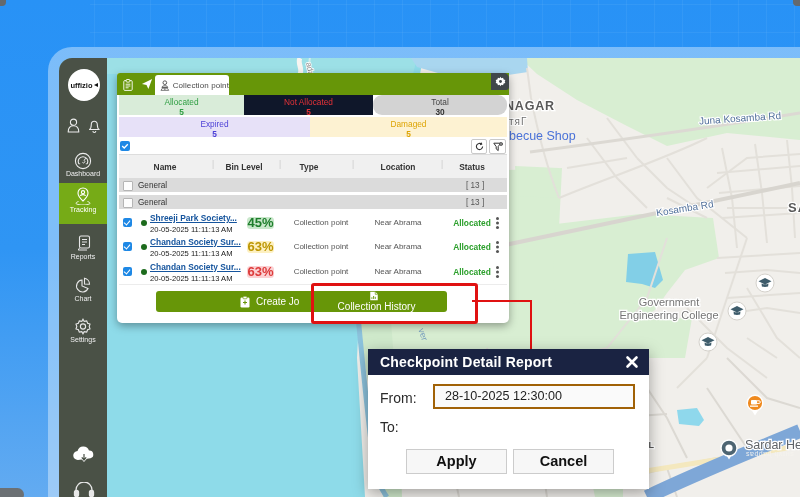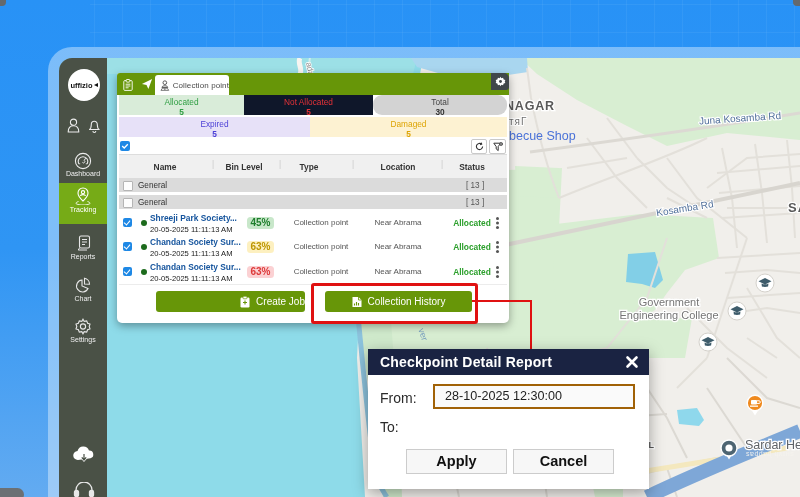--- a/index.html
+++ b/index.html
@@ -27,23 +27,23 @@
          border-radius:3px 5px 5px 5px;box-shadow:0 3px 8px rgba(0,0,0,0.35);}
   
   .modal{position:absolute;left:368px;top:349px;width:281px;height:140px;background:#fff;
          box-shadow:0 4px 14px rgba(0,0,0,0.35);}
   .mhead{height:26px;background:#1a2342;color:#fff;display:flex;align-items:center;}
   .drow{position:absolute;left:2px;width:388px;height:25px;background:#fff;border-bottom:1px solid #ececec;}
   .drow .cbx{position:absolute;left:4px;top:8px;width:9px;height:9px;background:#1e88e5;border-radius:2px;}
   .drow .cbx::after{content:"";position:absolute;left:2.4px;top:0.8px;width:3px;height:5px;border:solid #fff;border-width:0 1.4px 1.4px 0;transform:rotate(40deg);}
   .drow .dot{position:absolute;left:22px;top:9.5px;width:6px;height:6px;background:#1d6b1d;border-radius:50%;}
   .drow .nm{position:absolute;left:31px;top:2.5px;}
-  .drow .l1{font-size:8.4px;font-weight:bold;color:#15549d;}
+  .drow .l1{font-size:8.4px;font-weight:bold;color:#15549d;text-decoration:underline;}
   .drow .l2{font-size:7.6px;color:#1a1a1a;margin-top:2px;}
-  .badge{position:absolute;left:128px;top:6.5px;width:27px;height:12px;border-radius:3.5px;font-size:10px;font-weight:bold;text-align:center;line-height:12px;}
+  .badge{position:absolute;left:128px;top:6.5px;width:27px;height:12px;border-radius:3.5px;font-size:13px;font-weight:bold;text-align:center;line-height:12px;}
   .typ{position:absolute;left:172px;top:8px;width:60px;text-align:center;font-size:8px;color:#555;}
   .loc{position:absolute;left:249px;top:8px;width:60px;text-align:center;font-size:8px;color:#555;}
   .sts{position:absolute;left:328px;top:8px;width:50px;text-align:center;font-size:8.4px;font-weight:bold;color:#2da02d;}
   .dts{position:absolute;left:377px;top:7px;width:3px;height:3px;border-radius:50%;background:#555;box-shadow:0 4.5px 0 #555,0 9px 0 #555;}
   .redrect{position:absolute;left:311px;top:283px;width:161px;height:35px;border:3px solid #e01111;border-radius:3px;}
   .redh{position:absolute;left:472px;top:300px;width:60px;height:2px;background:#e01111;}
   .redv{position:absolute;left:530px;top:300px;width:2px;height:49px;background:#e01111;}
 </style>
 </head>
 <body>
@@ -376,21 +376,21 @@
   </div>
 
   <div style="position:absolute;left:39px;top:218px;width:149px;height:21px;background:#679608;border-radius:3px;display:flex;align-items:center;justify-content:flex-end;">
     <svg width="10" height="12" viewBox="0 0 10 12" fill="#fff">
         <rect x="0.5" y="1.5" width="9" height="10" rx="1.2"></rect>
         <rect x="3" y="0.2" width="4" height="2.6" rx="0.8" stroke="#679608" stroke-width="0.7"></rect>
         <path d="M5,4.5 v4 M3,6.5 h4" stroke="#679608" stroke-width="1.1"></path>
       </svg>
     <span style="margin-left:6px;font-size:10px;color:#fff;">Create Job</span>
   </div>
-  <div style="position:absolute;left:208px;top:218px;width:147px;height:21px;background:#679608;border-radius:3px;display:flex;align-items:center;justify-content:center;">
+  <div style="position:absolute;left:183px;top:218px;width:147px;height:21px;background:#679608;border-radius:3px;display:flex;align-items:center;justify-content:center;flex-direction:column;">
     <svg width="10" height="12" viewBox="0 0 10 12" fill="#fff">
         <path d="M0.5,1 h6 l3,3 v7 h-9 Z"></path>
         <path d="M6.5,1 v3 h3" fill="none" stroke="#679608" stroke-width="0.8"></path>
         <path d="M2.5,9.5 v-2 M4.5,9.5 v-3.5 M6.5,9.5 v-2.5" stroke="#679608" stroke-width="1.1"></path>
       </svg>
     <span style="margin-left:6px;font-size:10px;color:#fff;">Collection History</span>
   </div>
 </div>
 <div class="redrect"></div>
 <div class="redh"></div>

